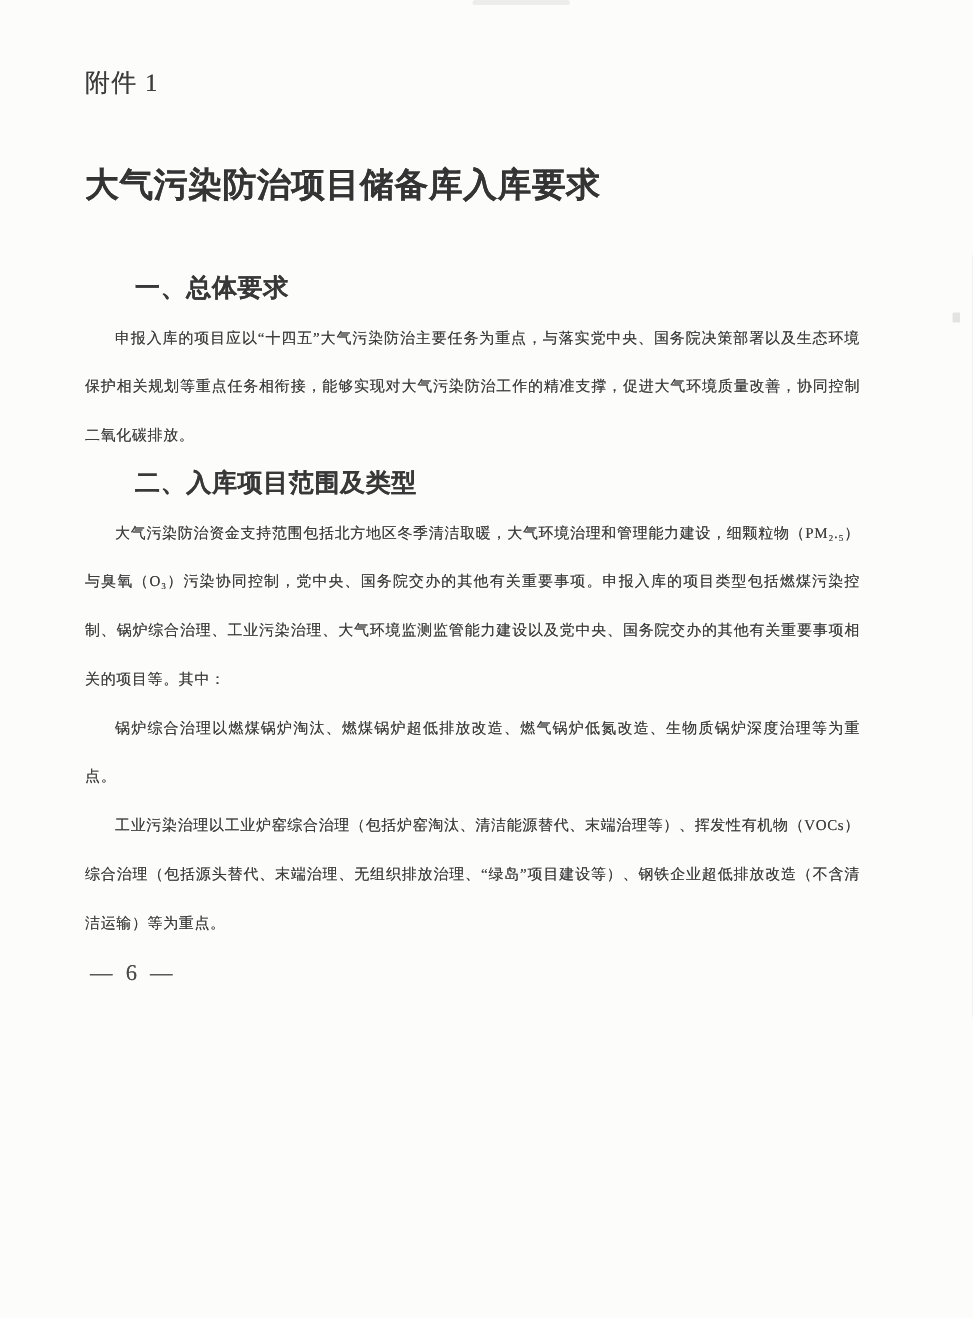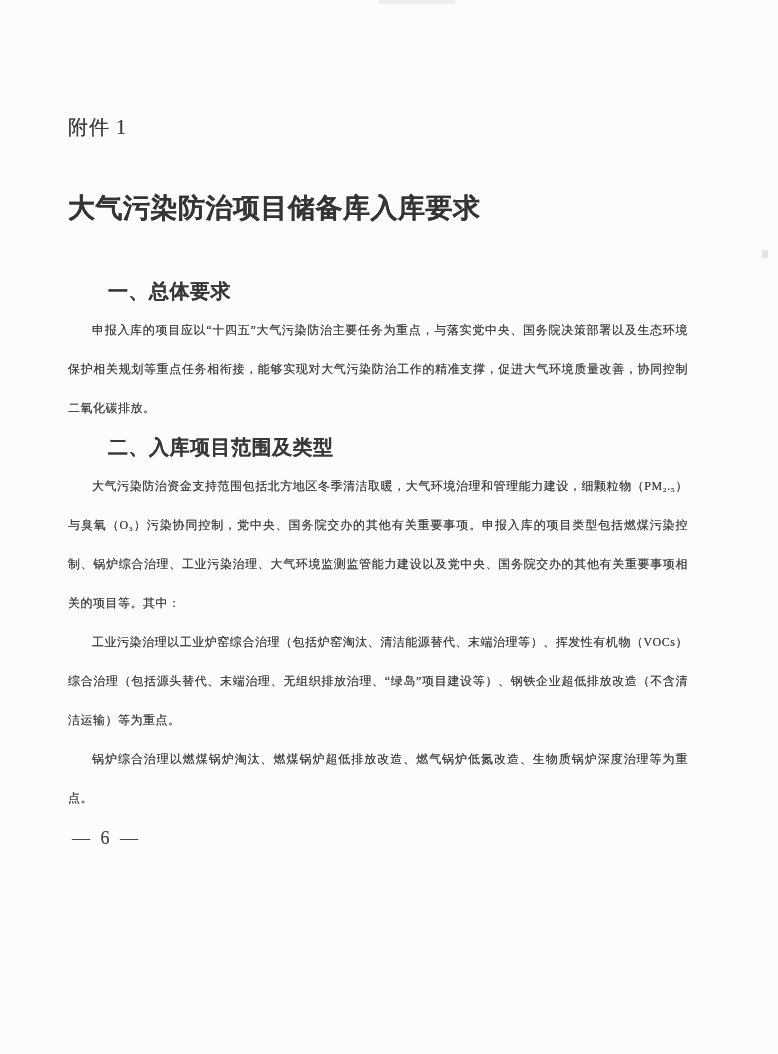--- a/index.html
+++ b/index.html
@@ -7,21 +7,21 @@
     padding: 0;
     background: #e9e9e9;
   }
   .doc-page {
     position: relative;
     width: 778px;
     height: 1054px;
     margin: 0 auto;
     background: #fcfcfb;
     box-sizing: border-box;
-    padding: 112px 90px 0 68px;
+    padding: 52px 90px 0 68px;
     overflow: hidden;
     font-family: "Liberation Serif", "DejaVu Serif", serif;
     color: #3d3d3d;
   }
   .scan-artifact-top {
     position: absolute;
     top: 0;
     left: 378px;
     width: 78px;
     height: 4px;
@@ -99,19 +99,19 @@
   <div class="doc-body">
     <h2 class="section-heading">一、总体要求</h2>
 
     <p class="body-paragraph">申报入库的项目应以“十四五”大气污染防治主要任务为重点，与落实党中央、国务院决策部署以及生态环境保护相关规划等重点任务相衔接，能够实现对大气污染防治工作的精准支撑，促进大气环境质量改善，协同控制二氧化碳排放。</p>
 
     <h2 class="section-heading">二、入库项目范围及类型</h2>
 
     <p class="body-paragraph">大气污染防治资金支持范围包括北方地区冬季清洁取暖，大气环境治理和管理能力建设，细颗粒物（PM₂.₅）与臭氧（O₃）污染协同控制，党中央、国务院交办的其他有关重要事项。申报入库的项目类型包括燃煤污染控制、锅炉综合治理、工业污染治理、大气环境监测监管能力建设以及党中央、国务院交办的其他有关重要事项相关的项目等。其中：</p>
 
 
+    <p class="body-paragraph">锅炉综合治理以燃煤锅炉淘汰、燃煤锅炉超低排放改造、燃气锅炉低氮改造、生物质锅炉深度治理等为重点。</p>
+
     <p class="body-paragraph">工业污染治理以工业炉窑综合治理（包括炉窑淘汰、清洁能源替代、末端治理等）、挥发性有机物（VOCs）综合治理（包括源头替代、末端治理、无组织排放治理、“绿岛”项目建设等）、钢铁企业超低排放改造（不含清洁运输）等为重点。</p>
-
-    <p class="body-paragraph">锅炉综合治理以燃煤锅炉淘汰、燃煤锅炉超低排放改造、燃气锅炉低氮改造、生物质锅炉深度治理等为重点。</p>
   </div>
 
   <div class="page-number">— 6 —</div>
 </div>
 
 </body></html>

